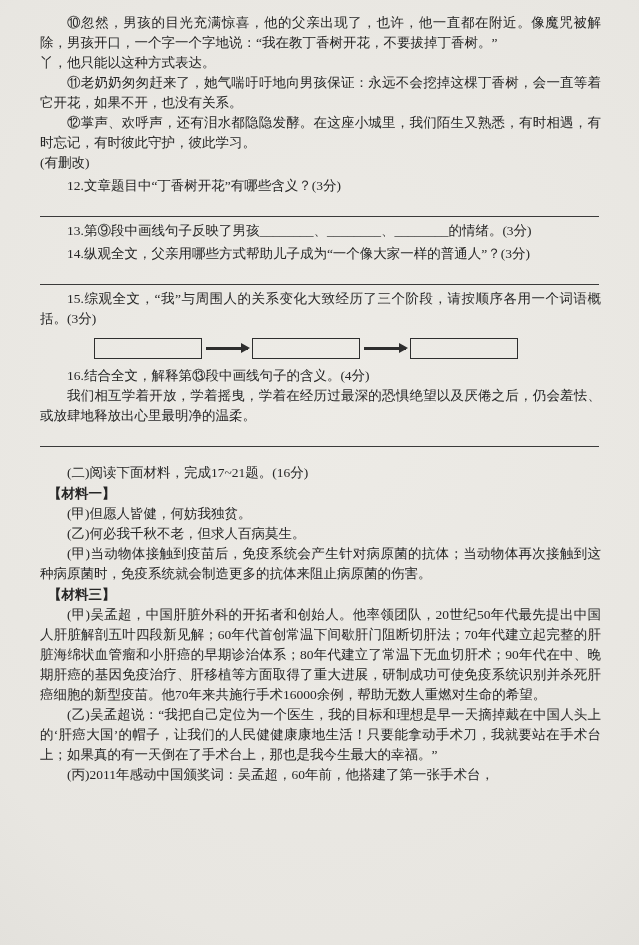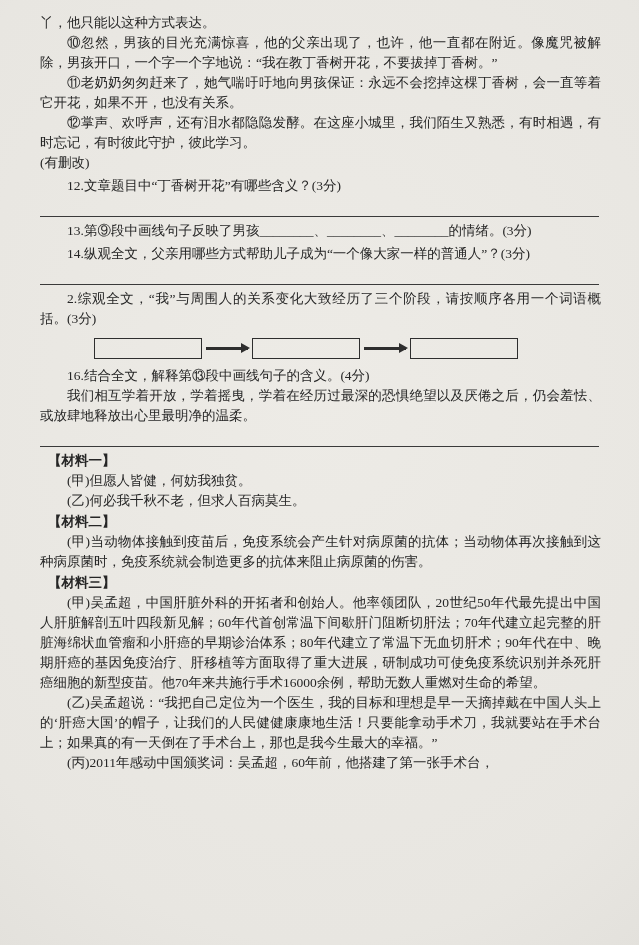--- a/index.html
+++ b/index.html
@@ -60,52 +60,52 @@
     border-bottom: 5.6px solid transparent;
   }
   .sec-title { margin-top: 16px; text-indent: 2em; }
   .mheader { font-weight: bold; margin-top: 1px; text-indent: 0.6em; }
 </style>
 </head>
 <body>
 
 <div class="page">
 
+  <p class="para">⑩忽然，男孩的目光充满惊喜，他的父亲出现了，也许，他一直都在附近。像魔咒被解除，男孩开口，一个字一个字地说：“我在教丁香树开花，不要拔掉丁香树。”</p>
   <p class="para cont">丫，他只能以这种方式表达。</p>
-  <p class="para">⑩忽然，男孩的目光充满惊喜，他的父亲出现了，也许，他一直都在附近。像魔咒被解除，男孩开口，一个字一个字地说：“我在教丁香树开花，不要拔掉丁香树。”</p>
   <p class="para">⑪老奶奶匆匆赶来了，她气喘吁吁地向男孩保证：永远不会挖掉这棵丁香树，会一直等着它开花，如果不开，也没有关系。</p>
   <p class="para">⑫掌声、欢呼声，还有泪水都隐隐发酵。在这座小城里，我们陌生又熟悉，有时相遇，有时忘记，有时彼此守护，彼此学习。</p>
   <p class="right">(有删改)</p>
 
   <p class="qs">12.文章题目中“丁香树开花”有哪些含义？(3分)</p>
   <div class="ansline"></div>
 
   <p class="qs">13.第⑨段中画线句子反映了男孩________、________、________的情绪。(3分)</p>
   <p class="qs">14.纵观全文，父亲用哪些方式帮助儿子成为“一个像大家一样的普通人”？(3分)</p>
   <div class="ansline"></div>
 
-  <p class="qs">2.综观全文，“我”与周围人的关系变化大致经历了三个阶段，请按顺序各用一个词语概括。(3分)</p>
+  <p class="qs">15.综观全文，“我”与周围人的关系变化大致经历了三个阶段，请按顺序各用一个词语概括。(3分)</p>
   <div class="flow">
     <div class="fbox"></div>
     <div class="farrow"></div>
     <div class="fbox"></div>
     <div class="farrow"></div>
     <div class="fbox"></div>
   </div>
 
   <p class="qs">16.结合全文，解释第⑬段中画线句子的含义。(4分)</p>
   <p class="para">我们相互学着开放，学着摇曳，学着在经历过最深的恐惧绝望以及厌倦之后，仍会羞怯、或放肆地释放出心里最明净的温柔。</p>
   <div class="ansline"></div>
 
+  <p class="sec-title">(二)阅读下面材料，完成17~21题。(16分)</p>
 
   <p class="mheader">【材料一】</p>
   <p class="para">(甲)但愿人皆健，何妨我独贫。</p>
   <p class="para">(乙)何必我千秋不老，但求人百病莫生。</p>
 
-  <p class="mheader">【材料二】</p>
   <p class="para">(甲)当动物体接触到疫苗后，免疫系统会产生针对病原菌的抗体；当动物体再次接触到这种病原菌时，免疫系统就会制造更多的抗体来阻止病原菌的伤害。</p>
 
   <p class="mheader">【材料三】</p>
   <p class="para">(甲)吴孟超，中国肝脏外科的开拓者和创始人。他率领团队，20世纪50年代最先提出中国人肝脏解剖五叶四段新见解；60年代首创常温下间歇肝门阻断切肝法；70年代建立起完整的肝脏海绵状血管瘤和小肝癌的早期诊治体系；80年代建立了常温下无血切肝术；90年代在中、晚期肝癌的基因免疫治疗、肝移植等方面取得了重大进展，研制成功可使免疫系统识别并杀死肝癌细胞的新型疫苗。他70年来共施行手术16000余例，帮助无数人重燃对生命的希望。</p>
   <p class="para">(乙)吴孟超说：“我把自己定位为一个医生，我的目标和理想是早一天摘掉戴在中国人头上的‘肝癌大国’的帽子，让我们的人民健健康康地生活！只要能拿动手术刀，我就要站在手术台上；如果真的有一天倒在了手术台上，那也是我今生最大的幸福。”</p>
   <p class="para">(丙)2011年感动中国颁奖词：吴孟超，60年前，他搭建了第一张手术台，</p>
 
 </div>
 
 </body></html>

